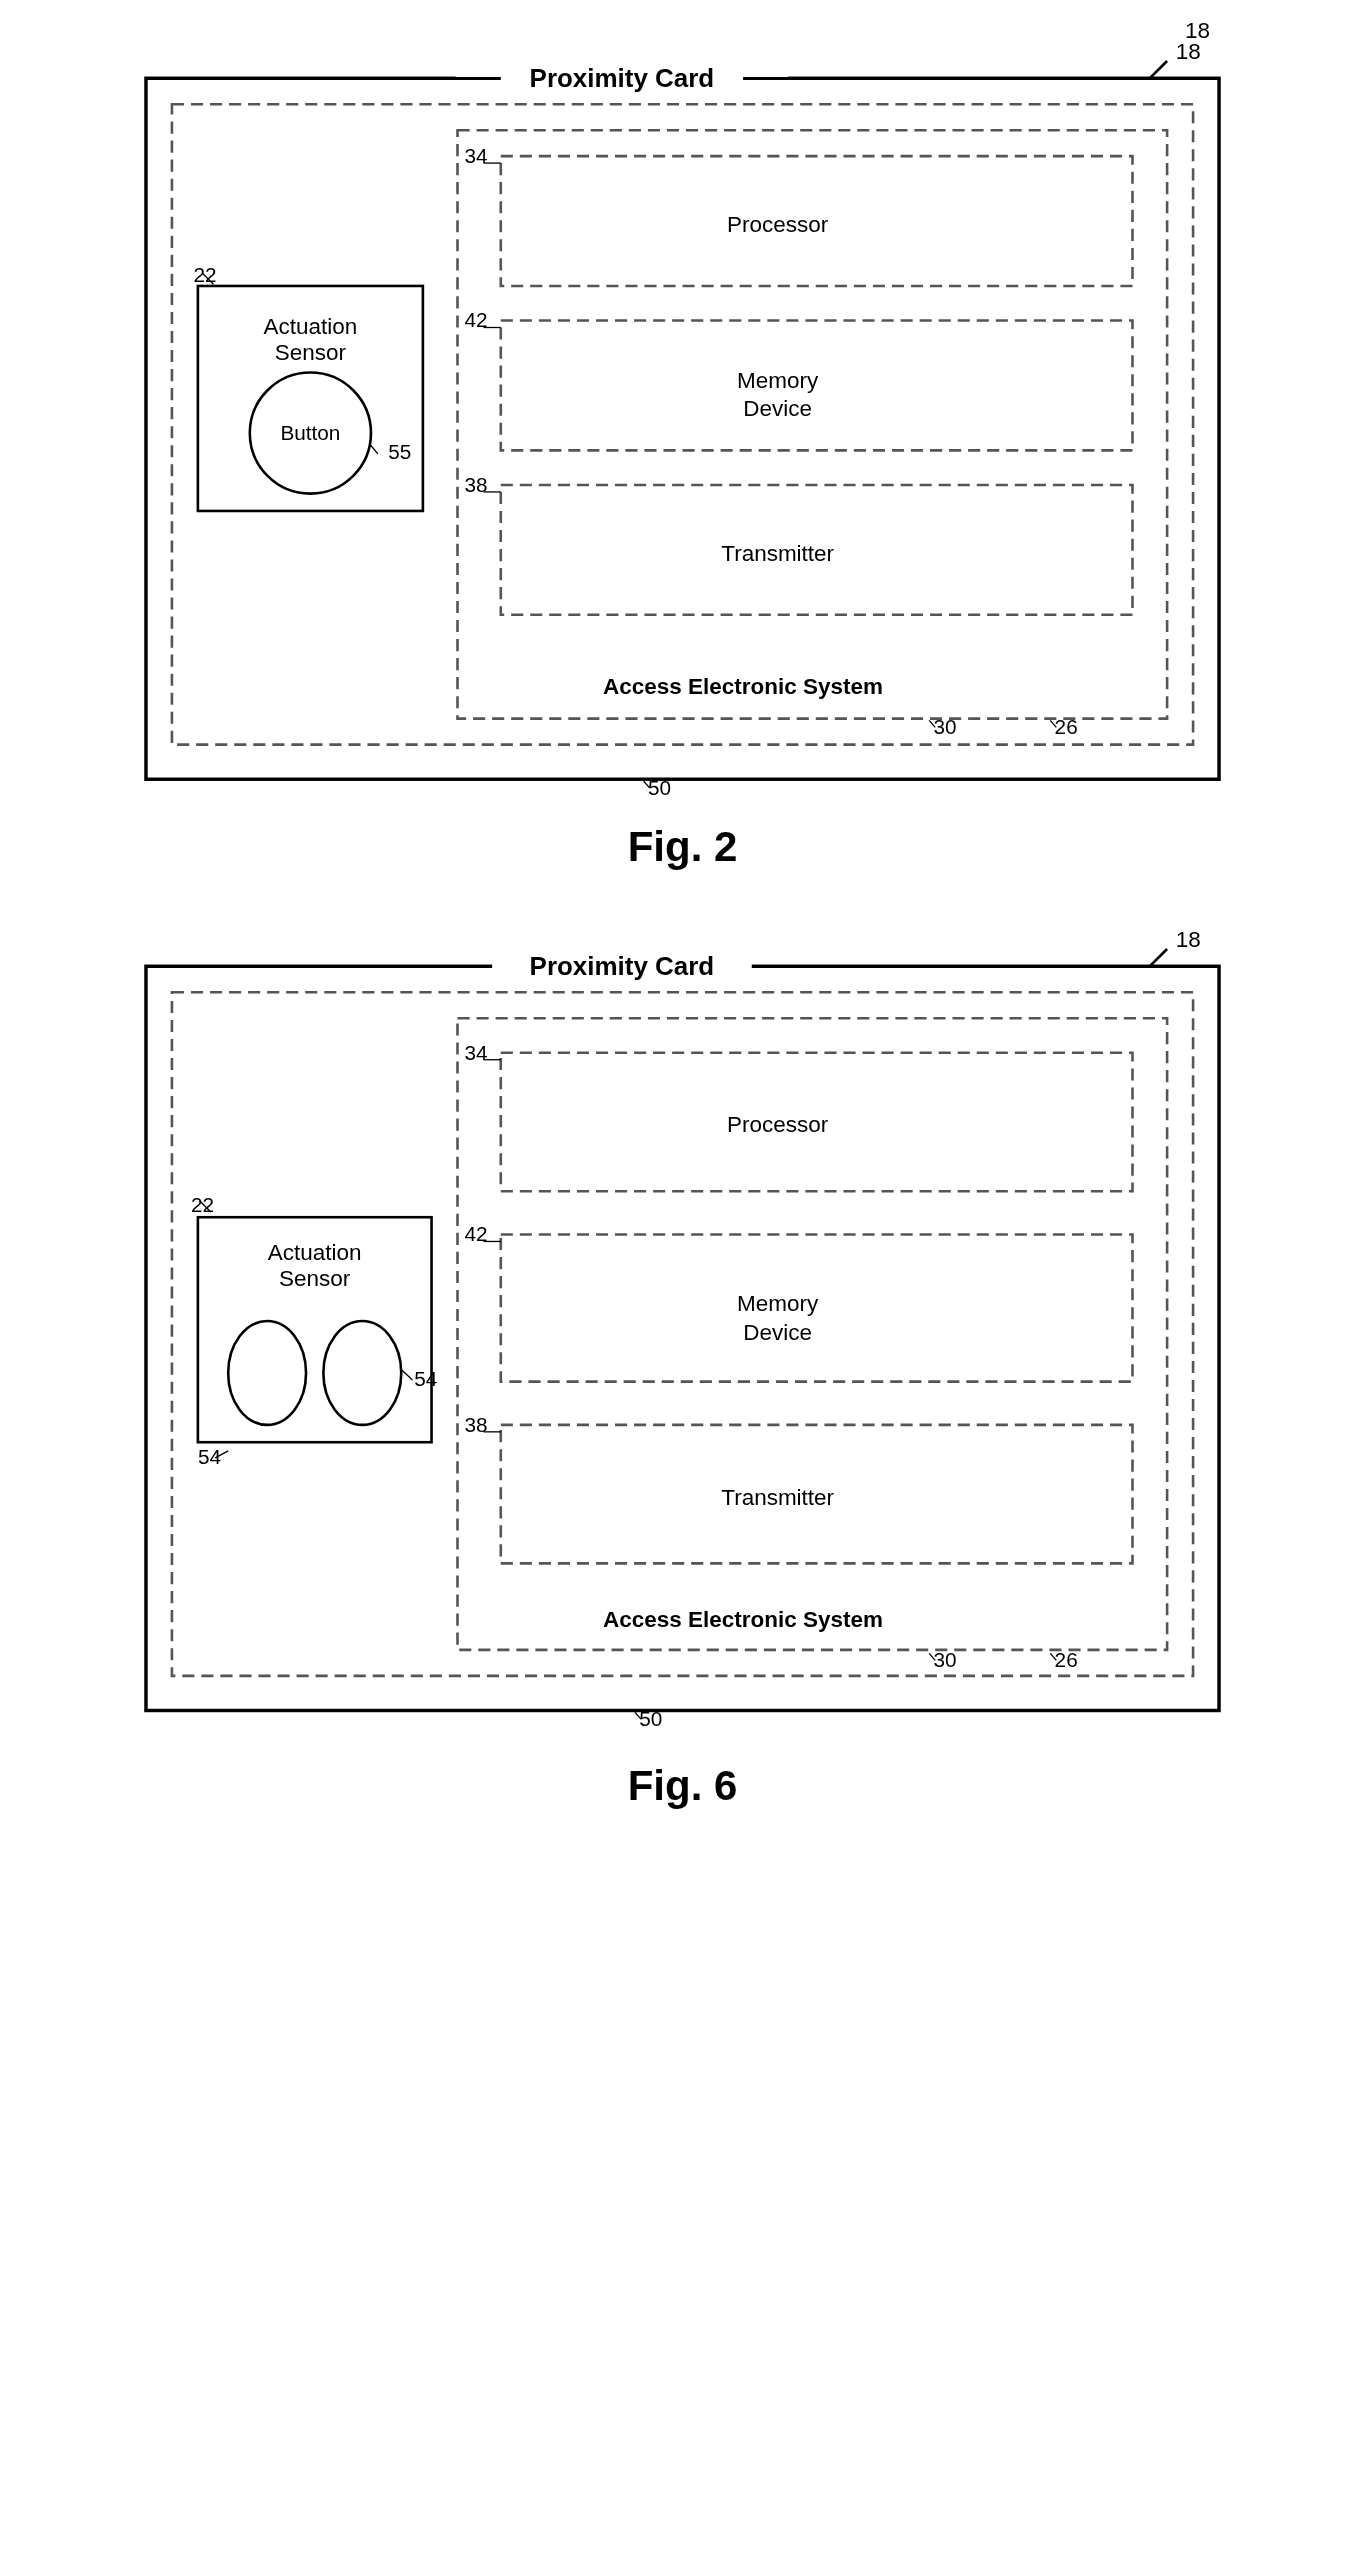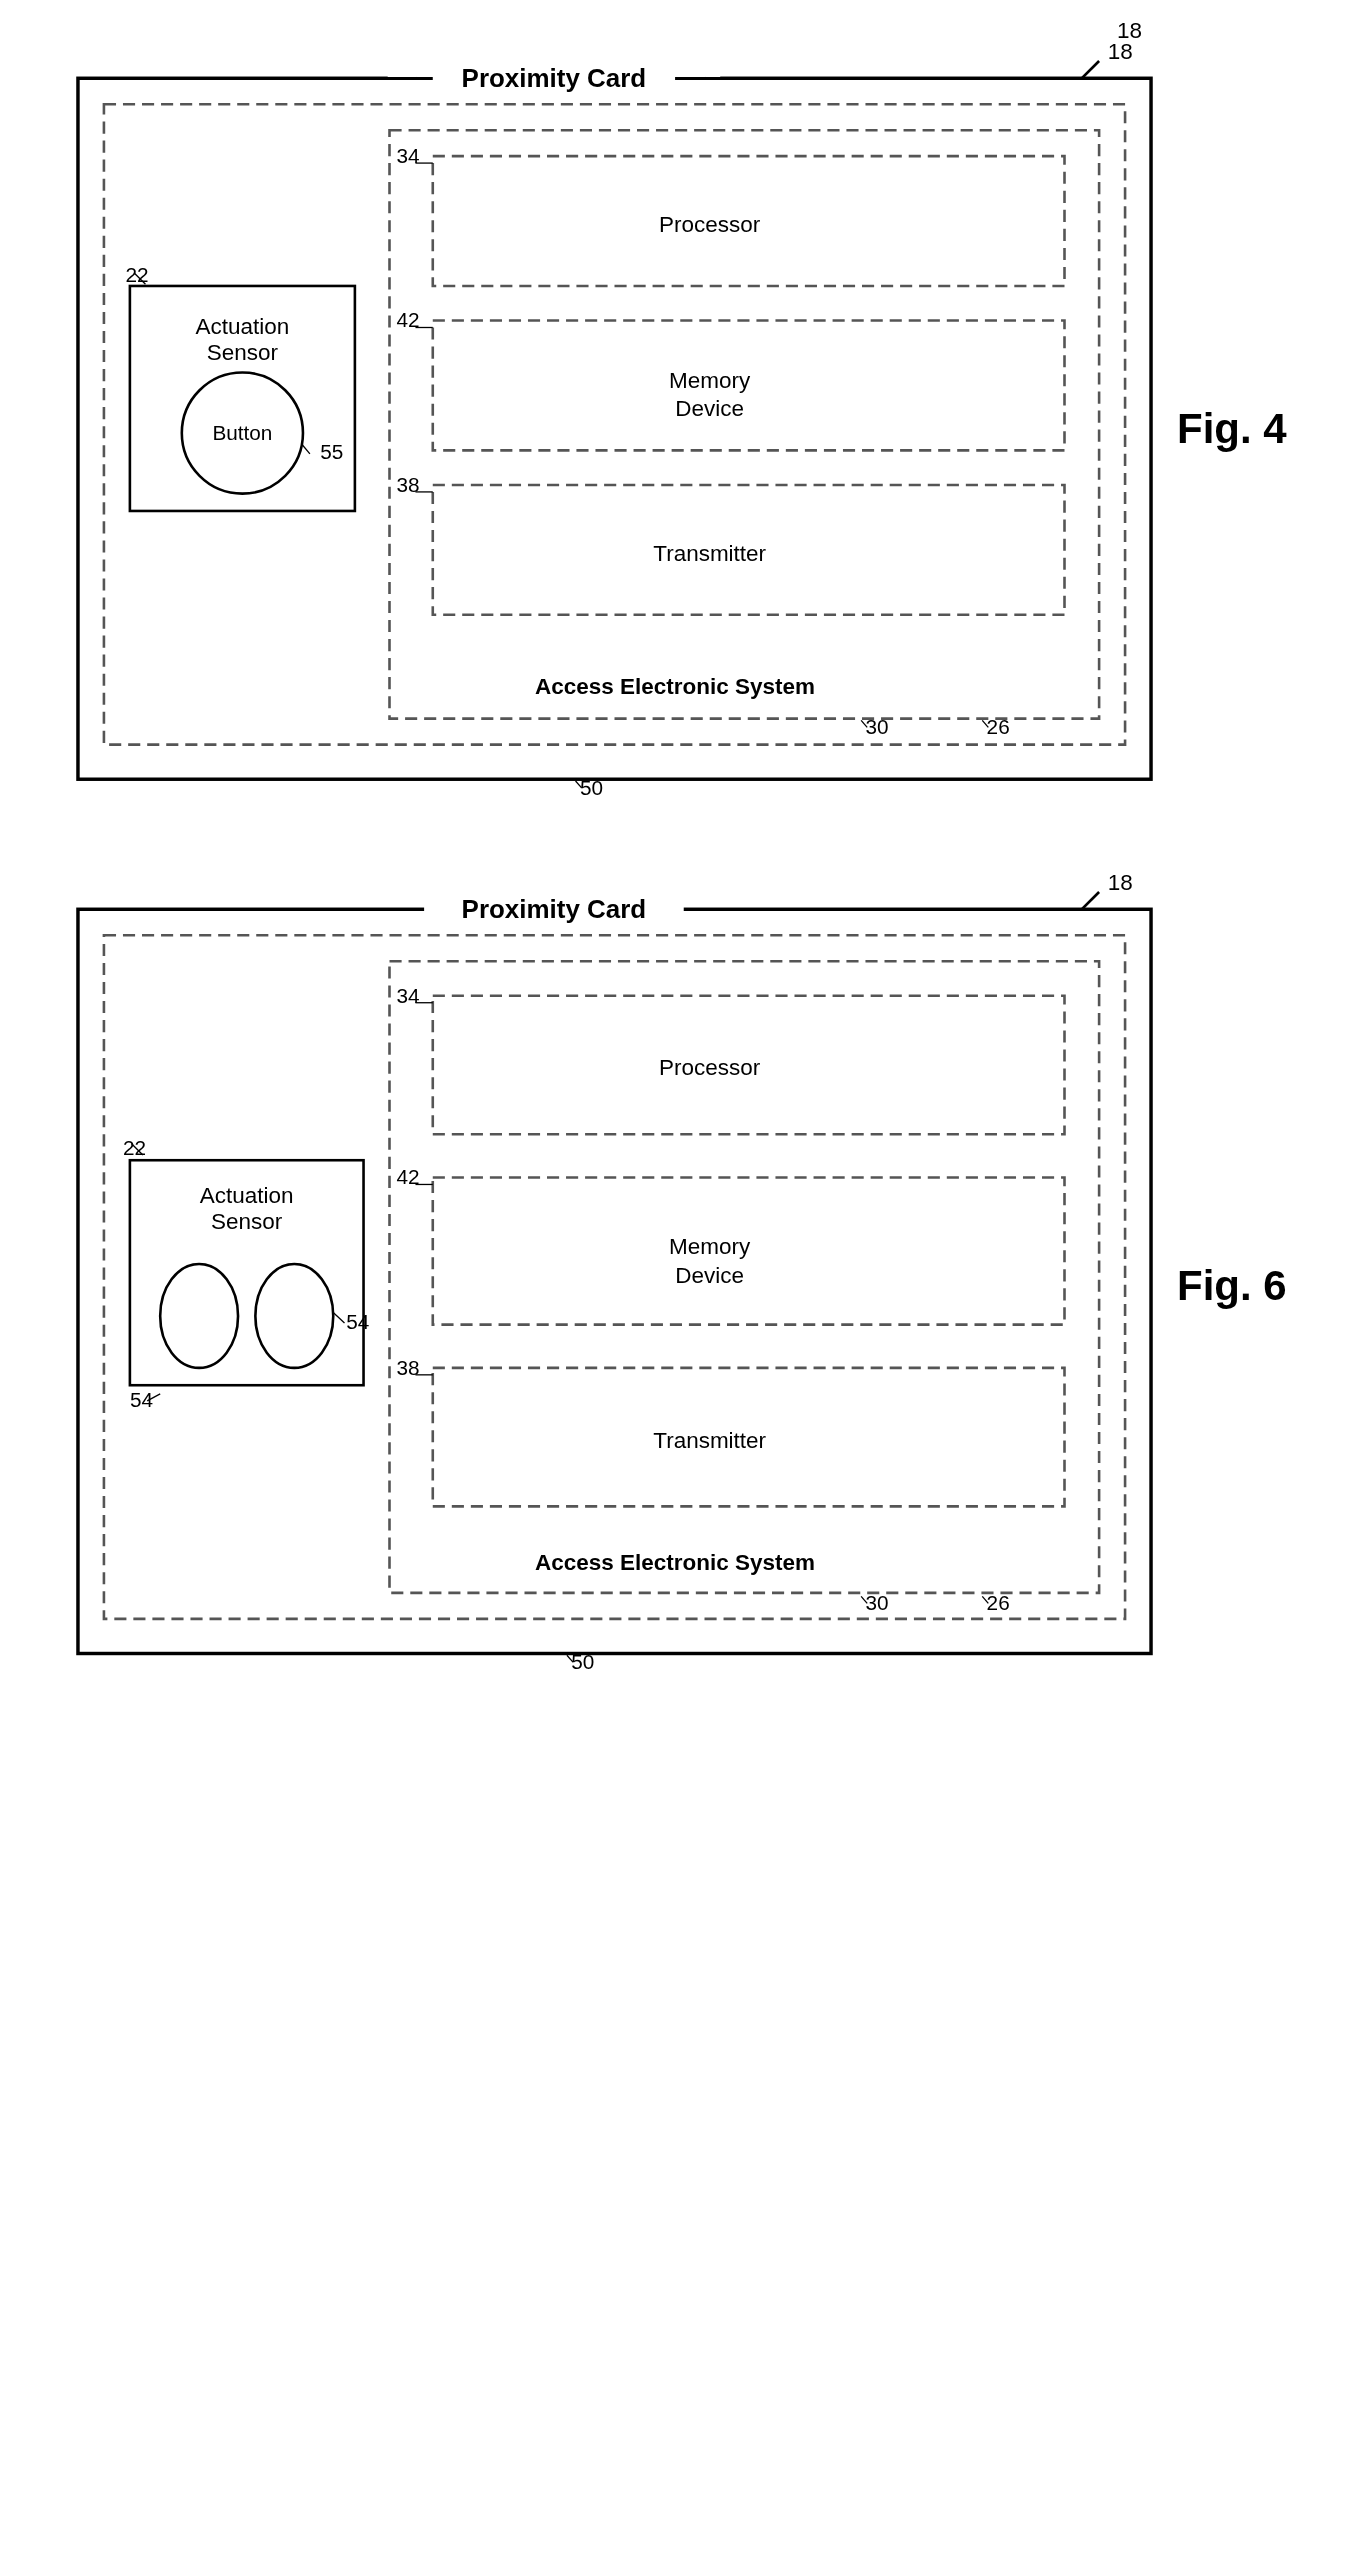--- a/index.html
+++ b/index.html
@@ -10,21 +10,21 @@
       min-height: 2576px;
       display: flex;
       flex-direction: column;
       align-items: center;
       padding: 35px 52px;
     }
 
     .figure-container {
       width: 100%;
       display: flex;
-      flex-direction: row;
+      flex-direction: column;
       align-items: center;
       margin-bottom: 52px;
     }
 
     
     .fig-caption {
       font-size: 42px;
       font-weight: bold;
       margin-top: 8.7px;
     }
@@ -99,21 +99,21 @@
       <text x="940" y="808" font-size="24" font-family="Arial">30</text>
       <path d="M 942 800 L 935 792" stroke="black" stroke-width="1.5" fill="none"></path>
 
       <text x="1080" y="808" font-size="24" font-family="Arial">26</text>
       <path d="M 1082 800 L 1075 792" stroke="black" stroke-width="1.5" fill="none"></path>
 
       <text x="610" y="878" font-size="24" font-family="Arial">50</text>
       <path d="M 612 870 L 605 862" stroke="black" stroke-width="1.5" fill="none"></path>
     </svg>
   </div>
-  <div class="fig-caption">Fig. 4</div>
+  <div class="fig-caption">Fig. 2</div>
 </div>
 
 <div class="figure-container">
   <div style="position:relative; width:1125px;">
     <svg class="svg-diagram" viewBox="0 0 1300 960" xmlns="http://www.w3.org/2000/svg">
 
       <line x1="1210" y1="30" x2="1180" y2="60" stroke="black" stroke-width="3"></line>
       <text x="1220" y="28" font-size="26" font-family="Arial">18</text>
 
       <rect x="30" y="50" width="1240" height="860" fill="white" stroke="black" stroke-width="4"></rect>

